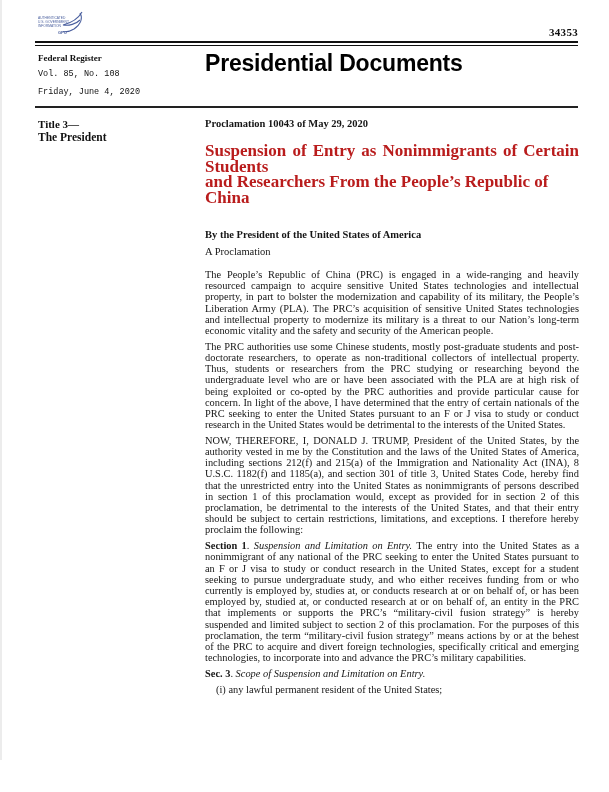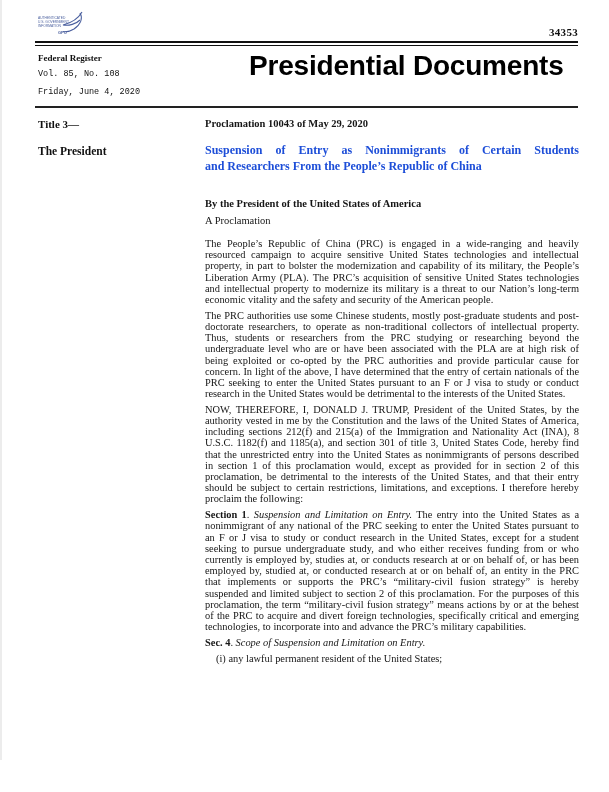--- a/index.html
+++ b/index.html
@@ -15,29 +15,29 @@
     font-weight:bold; font-size:11px; letter-spacing:0.3px; color:#111;
   }
   .rule-double { left:35px; top:41px; width:543px; height:2px;
     border-top:2.6px solid #101010; border-bottom:1.3px solid #101010; }
   .rule-mid { left:35px; top:106px; width:543px; height:1.6px; background:#222; }
   .masthead-left { left:38px; top:53px; width:160px; color:#111; }
   .fr-title { font-weight:bold; font-size:9px; margin-bottom:6px; }
   .fr-line  { font-size:8.5px; margin-bottom:8px;font-family:Liberation Mono, monospace; }
   .section-title {
     left:205px; top:50px; font-family:"Liberation Sans", sans-serif;
-    font-weight:bold; font-size:28px; letter-spacing:-0.2px; color:#000;margin-left:44px;
+    font-weight:bold; font-size:23px; letter-spacing:-0.2px; color:#000;
   }
   .sidebar { left:38px; top:118px; width:150px; color:#111; }
-  .sidebar-t1 { font-weight:bold; font-size:11px; margin-bottom:15px; }
+  .sidebar-t1 { font-weight:bold; font-size:11px; margin-bottom:1px; }
   .sidebar-t2 { font-weight:bold; font-size:11.5px; }
   .content { left:205px; top:118px; width:374px; color:#161616; }
   .proc-line { font-weight:bold; font-size:10.5px; margin-bottom:14px; }
-  .doc-title { font-weight:bold; font-size:12px; line-height:15.5px;
-    margin-bottom:24px; color:#1d4ed8; }
+  .doc-title { font-weight:bold; font-size:17px; line-height:15.5px;
+    margin-bottom:24px; color:#b91c1c; }
   .doc-title .l1 { text-align:justify; text-align-last:justify; }
   .byline { font-weight:bold; font-size:10.5px; margin-bottom:6px; }
   .a-proc { font-weight:normal; font-size:10.5px; margin-bottom:12px; }
   .content p {
     margin:0 0 4.5px 0; font-size:10.4px; line-height:11.2px;
     text-align:justify;
   }
   .content p.no-just-last { text-align-last:left; }
   .b { font-weight:bold; }
   .i { font-style:italic; }
@@ -91,19 +91,19 @@
 
     <div class="byline">By the President of the United States of America</div>
     <div class="a-proc">A Proclamation</div>
 
     <p>The People’s Republic of China (PRC) is engaged in a wide-ranging and heavily resourced campaign to acquire sensitive United States technologies and intellectual property, in part to bolster the modernization and capability of its military, the People’s Liberation Army (PLA). The PRC’s acquisition of sensitive United States technologies and intellectual property to modernize its military is a threat to our Nation’s long-term economic vitality and the safety and security of the American people.</p>
     <p>The PRC authorities use some Chinese students, mostly post-graduate students and post-doctorate researchers, to operate as non-traditional collectors of intellectual property. Thus, students or researchers from the PRC studying or researching beyond the undergraduate level who are or have been associated with the PLA are at high risk of being exploited or co-opted by the PRC authorities and provide particular cause for concern. In light of the above, I have determined that the entry of certain nationals of the PRC seeking to enter the United States pursuant to an F or J visa to study or conduct research in the United States would be detrimental to the interests of the United States.</p>
     <p>NOW, THEREFORE, I, DONALD J. TRUMP, President of the United States, by the authority vested in me by the Constitution and the laws of the United States of America, including sections 212(f) and 215(a) of the Immigration and Nationality Act (INA), 8 U.S.C. 1182(f) and 1185(a), and section 301 of title 3, United States Code, hereby find that the unrestricted entry into the United States as nonimmigrants of persons described in section 1 of this proclamation would, except as provided for in section 2 of this proclamation, be detrimental to the interests of the United States, and that their entry should be subject to certain restrictions, limitations, and exceptions. I therefore hereby proclaim the following:</p>
 
     <p><span class="b">Section 1</span><span>. </span><span class="i">Suspension and Limitation on Entry.</span><span> The entry into the United States as a nonimmigrant of any national of the PRC seeking to enter the United States pursuant to an F or J visa to study or conduct research in the United States, except for a student seeking to pursue undergraduate study, and who either receives funding from or who currently is employed by, studies at, or conducts research at or on behalf of, or has been employed by, studied at, or conducted research at or on behalf of, an entity in the PRC that implements or supports the PRC’s “military-civil fusion strategy” is hereby suspended and limited subject to section 2 of this proclamation. For the purposes of this proclamation, the term “military-civil fusion strategy” means actions by or at the behest of the PRC to acquire and divert foreign technologies, specifically critical and emerging technologies, to incorporate into and advance the PRC’s military capabilities.</span></p>
 
-    <p class="no-just-last"><span class="b">Sec. 4</span><span>. </span><span class="i">Scope of Suspension and Limitation on Entry.</span></p>
+    <p class="no-just-last"><span class="b">Sec. 3</span><span>. </span><span class="i">Scope of Suspension and Limitation on Entry.</span></p>
 
     <div class="sub">(i) any lawful permanent resident of the United States;</div>
   </div>
 
   <div class="abs bottom-edge"></div>
 </div>
 
 </body></html>

